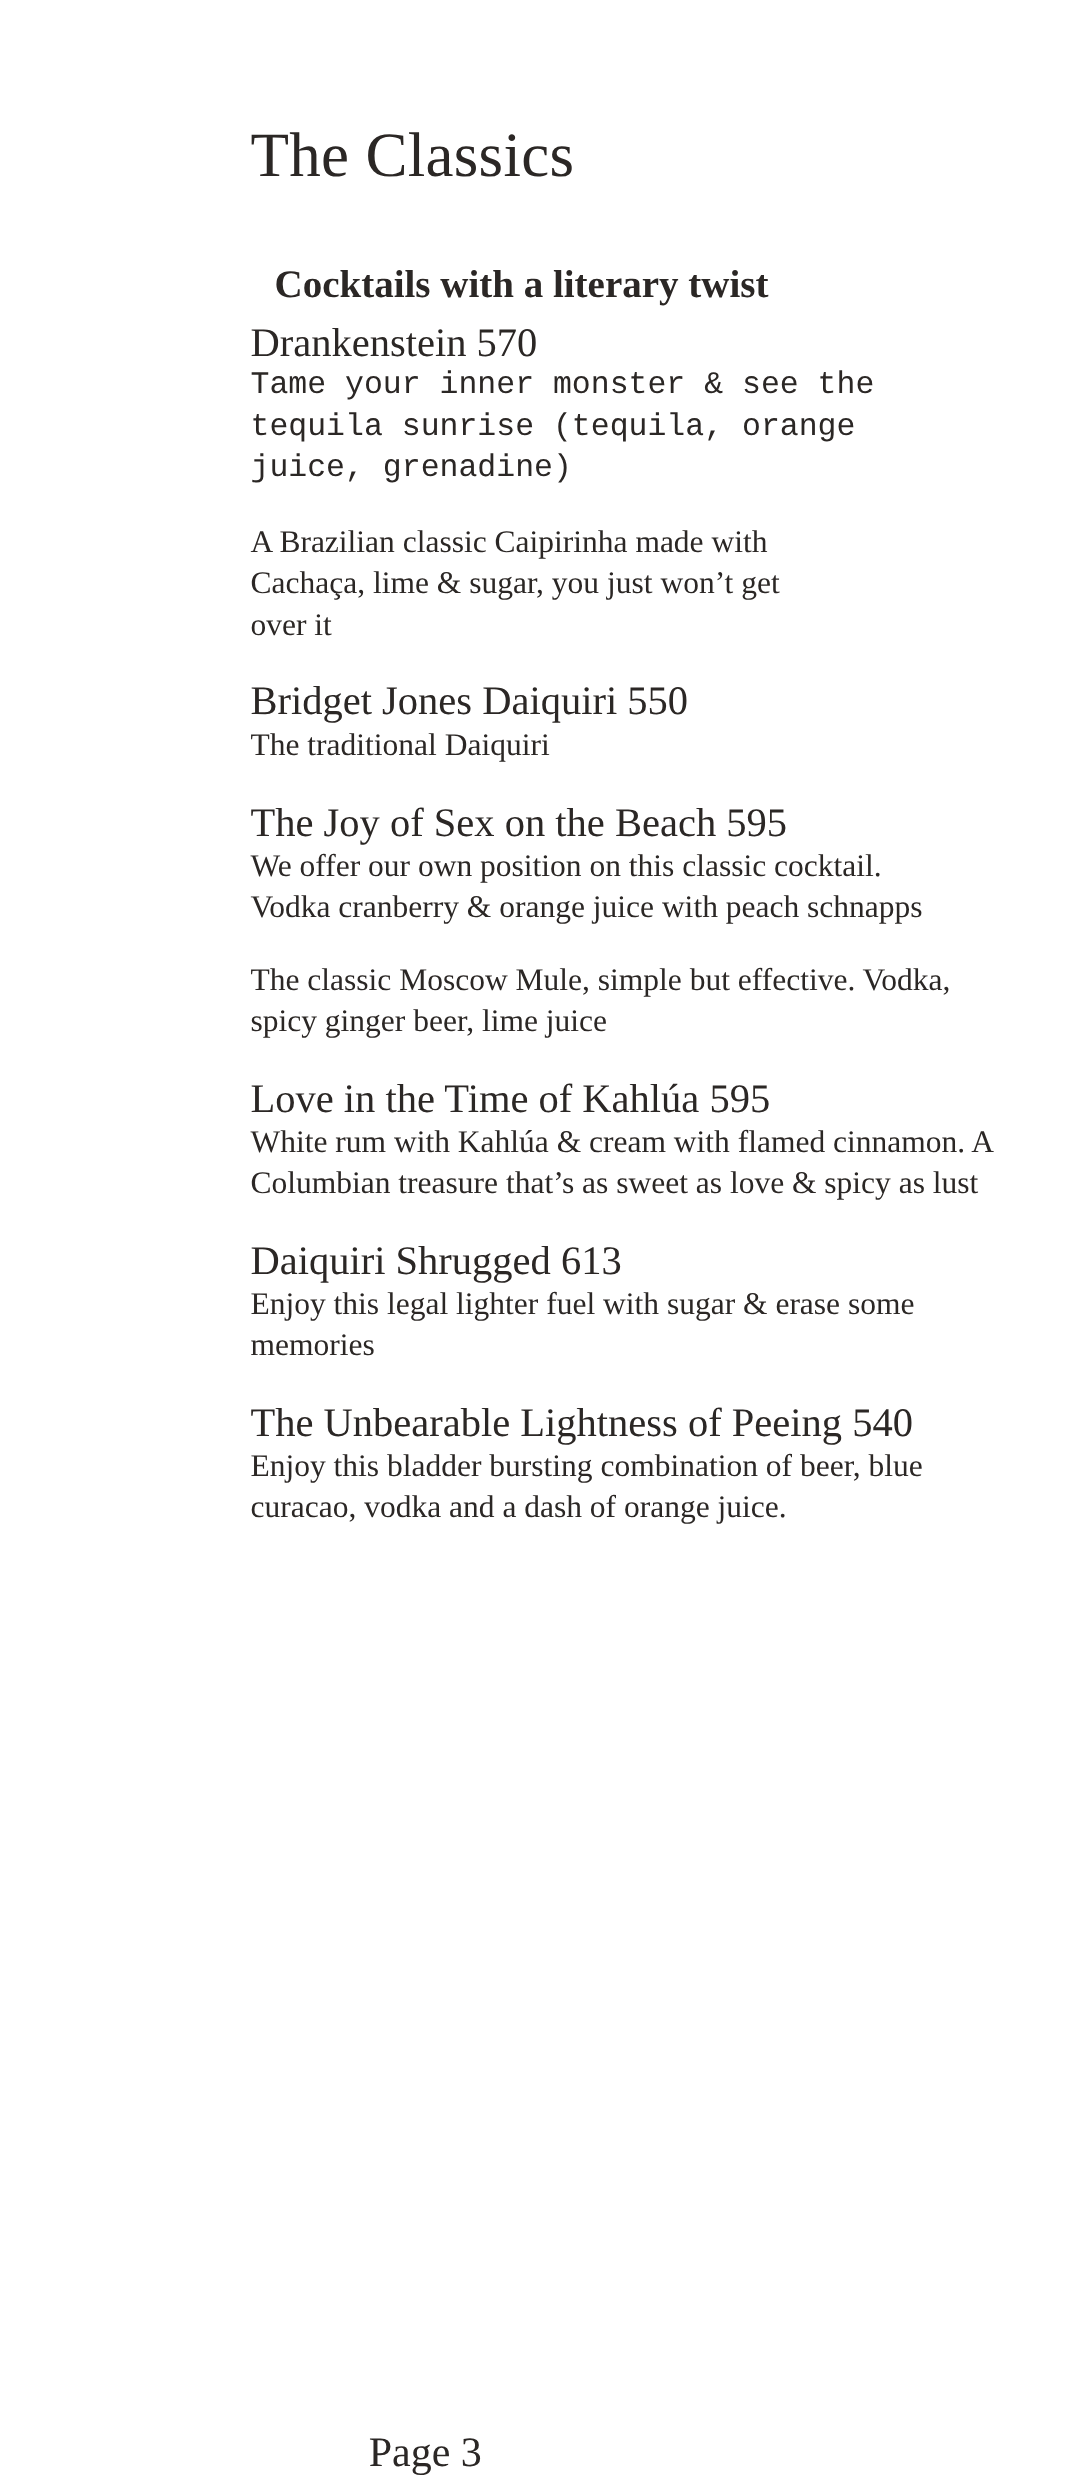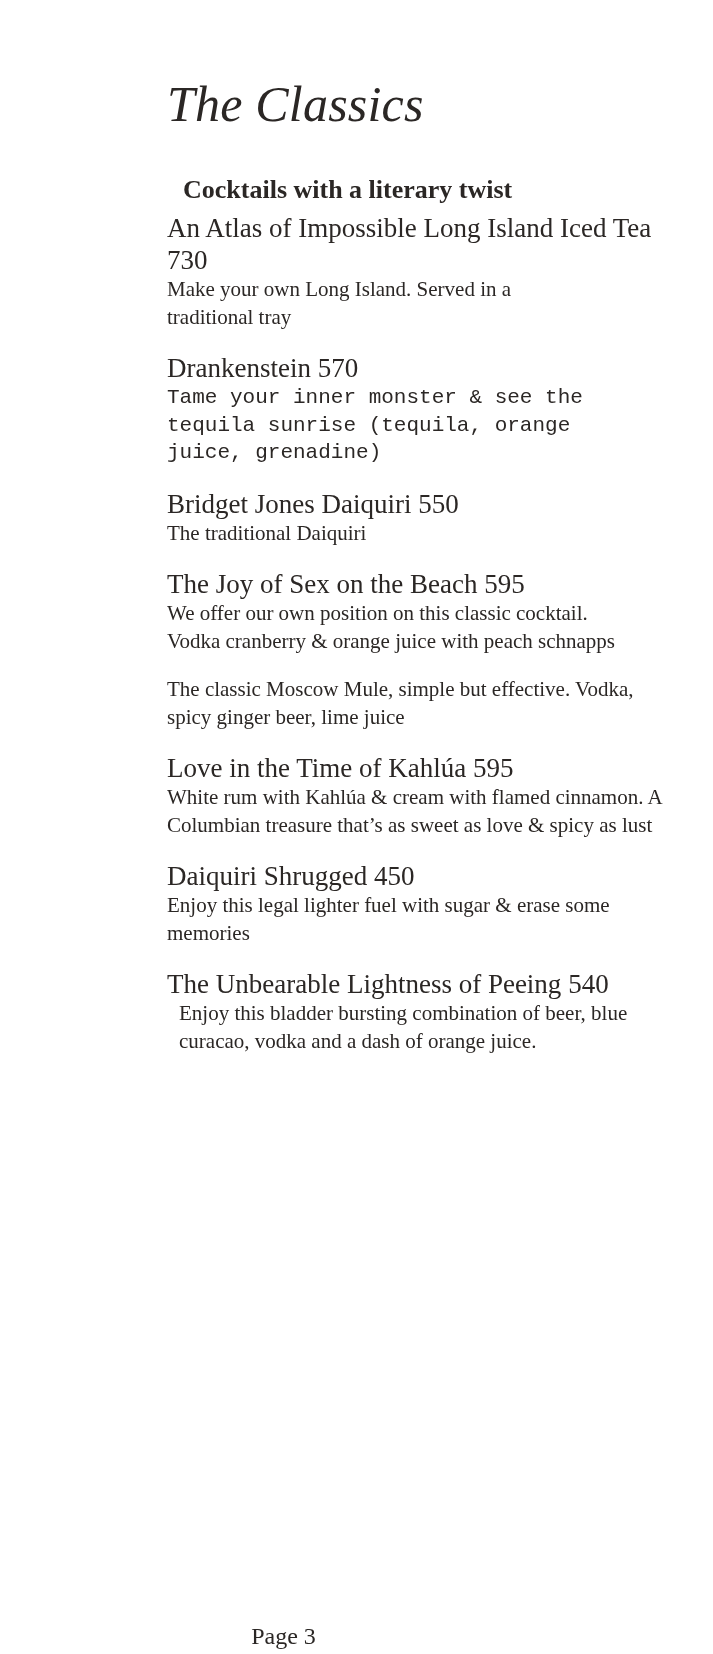--- a/index.html
+++ b/index.html
@@ -18,27 +18,26 @@
     .content {
       position: absolute;
       left: 167px;
       top: 0;
       width: 495px;
     }
     .page-title {
       position: absolute;
       top: 74px;
       left: 0;
-      font-size: 50px;
+      font-size: 42px;
       line-height: 60px;
       font-weight: normal;
       letter-spacing: 0.2px;
       margin: 0;
       white-space: nowrap;
-      font-style: italic;
     }
     .subtitle {
       position: absolute;
       top: 158px;
       left: 0;
       font-size: 26px;
       line-height: 32px;
       font-weight: bold;
       margin: 16px;
       white-space: nowrap;
@@ -60,61 +59,58 @@
     .item-desc {
       font-size: 21px;
       line-height: 27.5px;
     }
     .page-number {
       position: absolute;
       top: 1621px;
       left: 0;
       width: 567px;
       text-align: center;
-      font-size: 24px;
+      font-size: 28px;
       line-height: 30px;
     }
   </style>
 </head>
 <body>
 
 <div class="content">
   <h1 class="page-title">The Classics</h1>
   <h2 class="subtitle">Cocktails with a literary twist</h2>
 
   <div class="menu-list">
     <div class="menu-item">
-      <div class="item-name"><span>An Atlas of Impossible Long Island Iced Tea</span> <span>730</span></div>
-      <div class="item-desc" style="width:390px;">Make your own Long Island. Served in a traditional tray</div>
-    </div>
-    <div class="menu-item">
       <div class="item-name"><span>Drankenstein</span> <span>570</span></div>
       <div class="item-desc" style="width:420px;font-family:Liberation Mono, monospace;">Tame your inner monster &amp; see the tequila sunrise (tequila, orange juice, grenadine)</div>
     </div>
     <div class="menu-item">
+      <div class="item-desc" style="width:360px;">A Brazilian classic Caipirinha made with Cachaça, lime &amp; sugar, you just won’t get over it</div>
     </div>
     <div class="menu-item">
       <div class="item-name"><span>Bridget Jones Daiquiri</span> <span>550</span></div>
       <div class="item-desc">The traditional Daiquiri</div>
     </div>
     <div class="menu-item">
       <div class="item-name"><span>The Joy of Sex on the Beach</span> <span>595</span></div>
       <div class="item-desc" style="width:470px;">We offer our own position on this classic cocktail. Vodka cranberry &amp; orange juice with peach schnapps</div>
     </div>
     <div class="menu-item">
       <div class="item-desc" style="width:480px;">The classic Moscow Mule, simple but effective. Vodka, spicy ginger beer, lime juice</div>
     </div>
     <div class="menu-item">
       <div class="item-name"><span>Love in the Time of Kahlúa</span> <span>595</span></div>
       <div class="item-desc" style="width:495px;">White rum with Kahlúa &amp; cream with flamed cinnamon. A Columbian treasure that’s as sweet as love &amp; spicy as lust</div>
     </div>
     <div class="menu-item">
-      <div class="item-name"><span>Daiquiri Shrugged</span> <span>450</span></div>
+      <div class="item-name"><span>Daiquiri Shrugged</span> <span>613</span></div>
       <div class="item-desc" style="width:480px;">Enjoy this legal lighter fuel with sugar &amp; erase some memories</div>
     </div>
     <div class="menu-item">
       <div class="item-name" style="white-space:nowrap;"><span>The Unbearable Lightness of Peeing</span> <span>540</span></div>
-      <div class="item-desc" style="width:460px;margin-left:12px;">Enjoy this bladder bursting combination of beer, blue curacao, vodka and a dash of orange juice.</div>
+      <div class="item-desc" style="width:460px;">Enjoy this bladder bursting combination of beer, blue curacao, vodka and a dash of orange juice.</div>
     </div>
   </div>
 </div>
 
 <div class="page-number">Page 3</div>
 
 </body></html>

